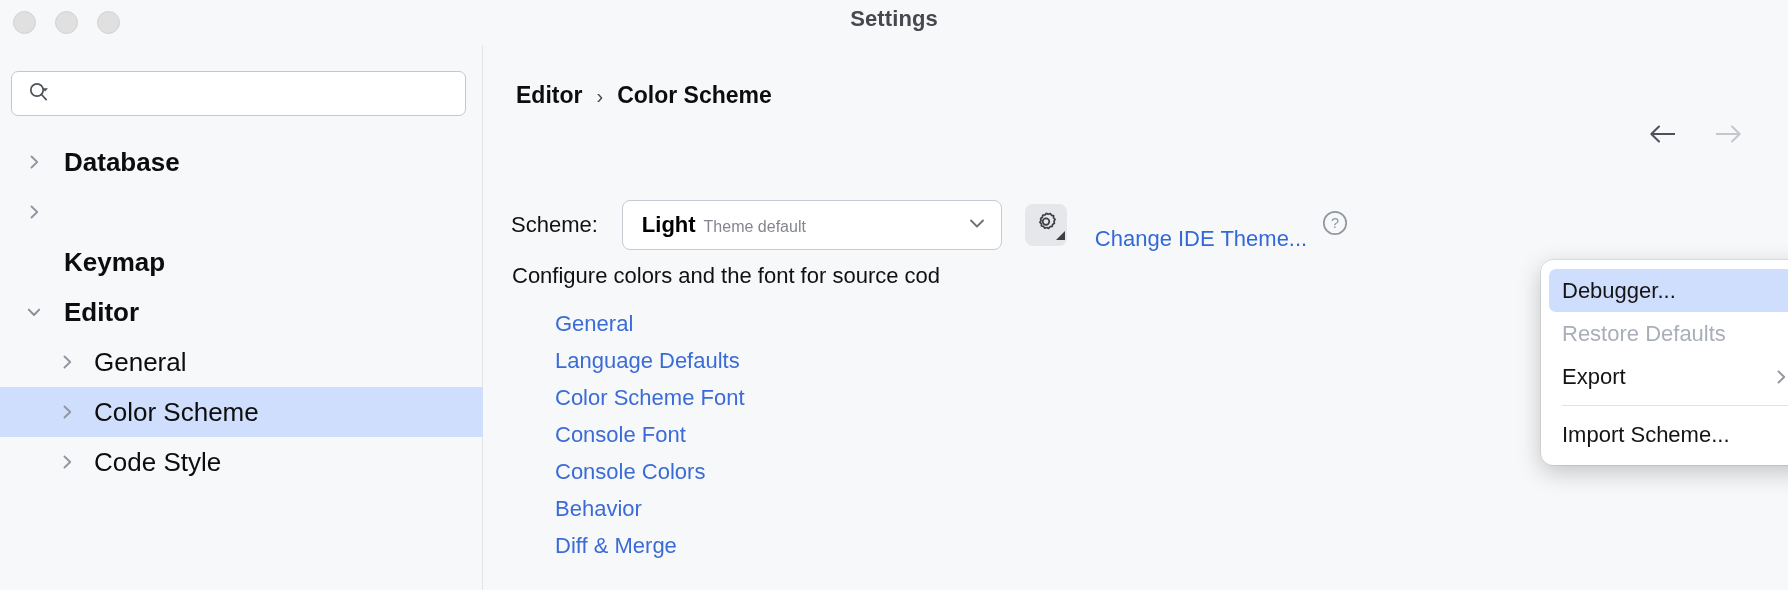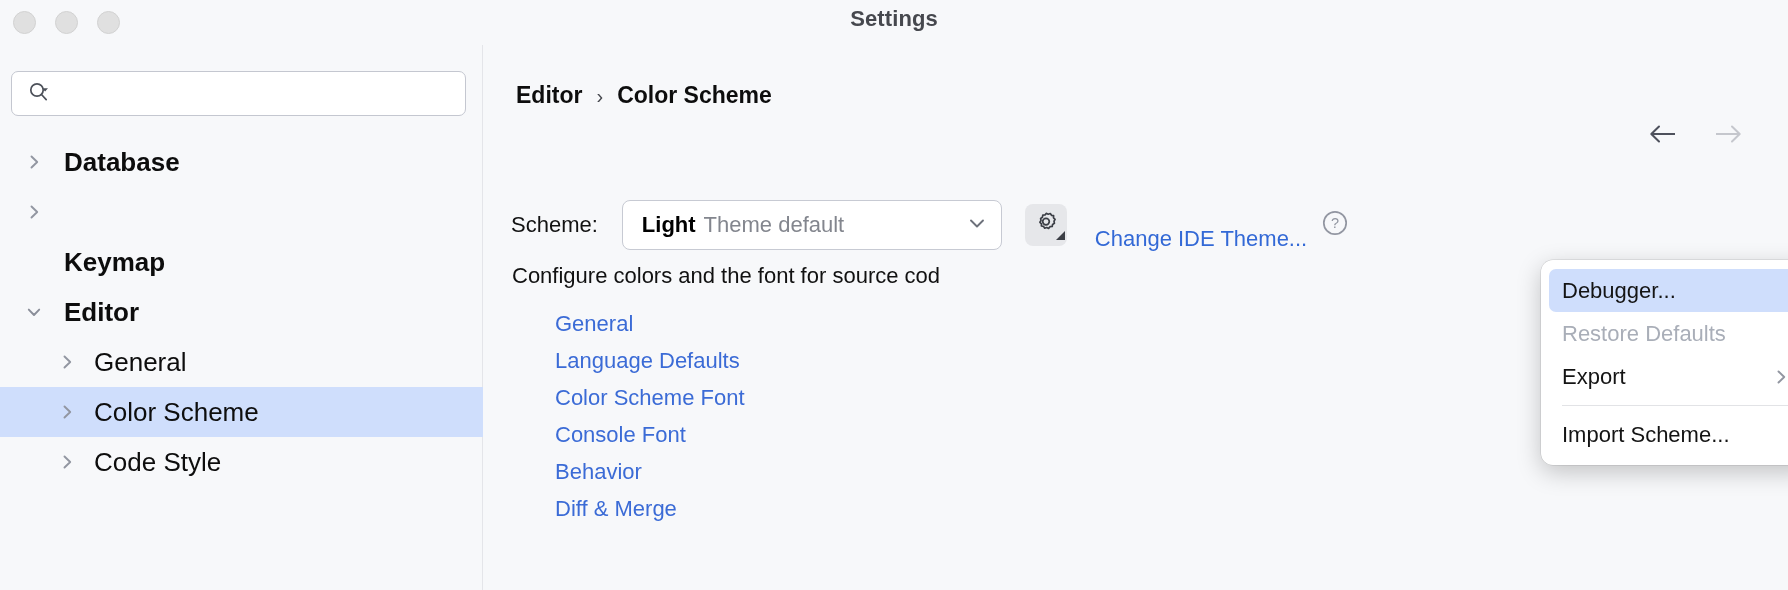--- a/index.html
+++ b/index.html
@@ -190,21 +190,21 @@
     align-items: baseline;
     gap: 8px;
     white-space: nowrap;
   }
   #scheme-value-name {
     font-size: 22px;
     font-weight: bold;
     color: #000000;
   }
   #scheme-value-suffix {
-    font-size: 22px;
+    font-size: 16px;
     color: #83868e;
   }
 
   #gear-button {
     position: relative;
     width: 42px;
     height: 42px;
     margin-left: 23px;
     background: #e6e7ea;
     border-radius: 8px;
@@ -439,20 +439,21 @@
       </span>
     </div>
 
     <div id="description">Configure colors and the font for source cod</div>
 
     <div id="link-list">
         <span class="scheme-link">General</span>
         <span class="scheme-link">Language Defaults</span>
         <span class="scheme-link">Color Scheme Font</span>
         <span class="scheme-link">Console Font</span>
+        <span class="scheme-link">Console Colors</span>
         <span class="scheme-link">Behavior</span>
         <span class="scheme-link">Diff &amp; Merge</span>
       </div>
 
     <div id="gear-menu">
         <div class="menu-item highlighted">
           <span>Debugger...</span>
         </div>
         <div class="menu-item disabled">
           <span>Restore Defaults</span>

